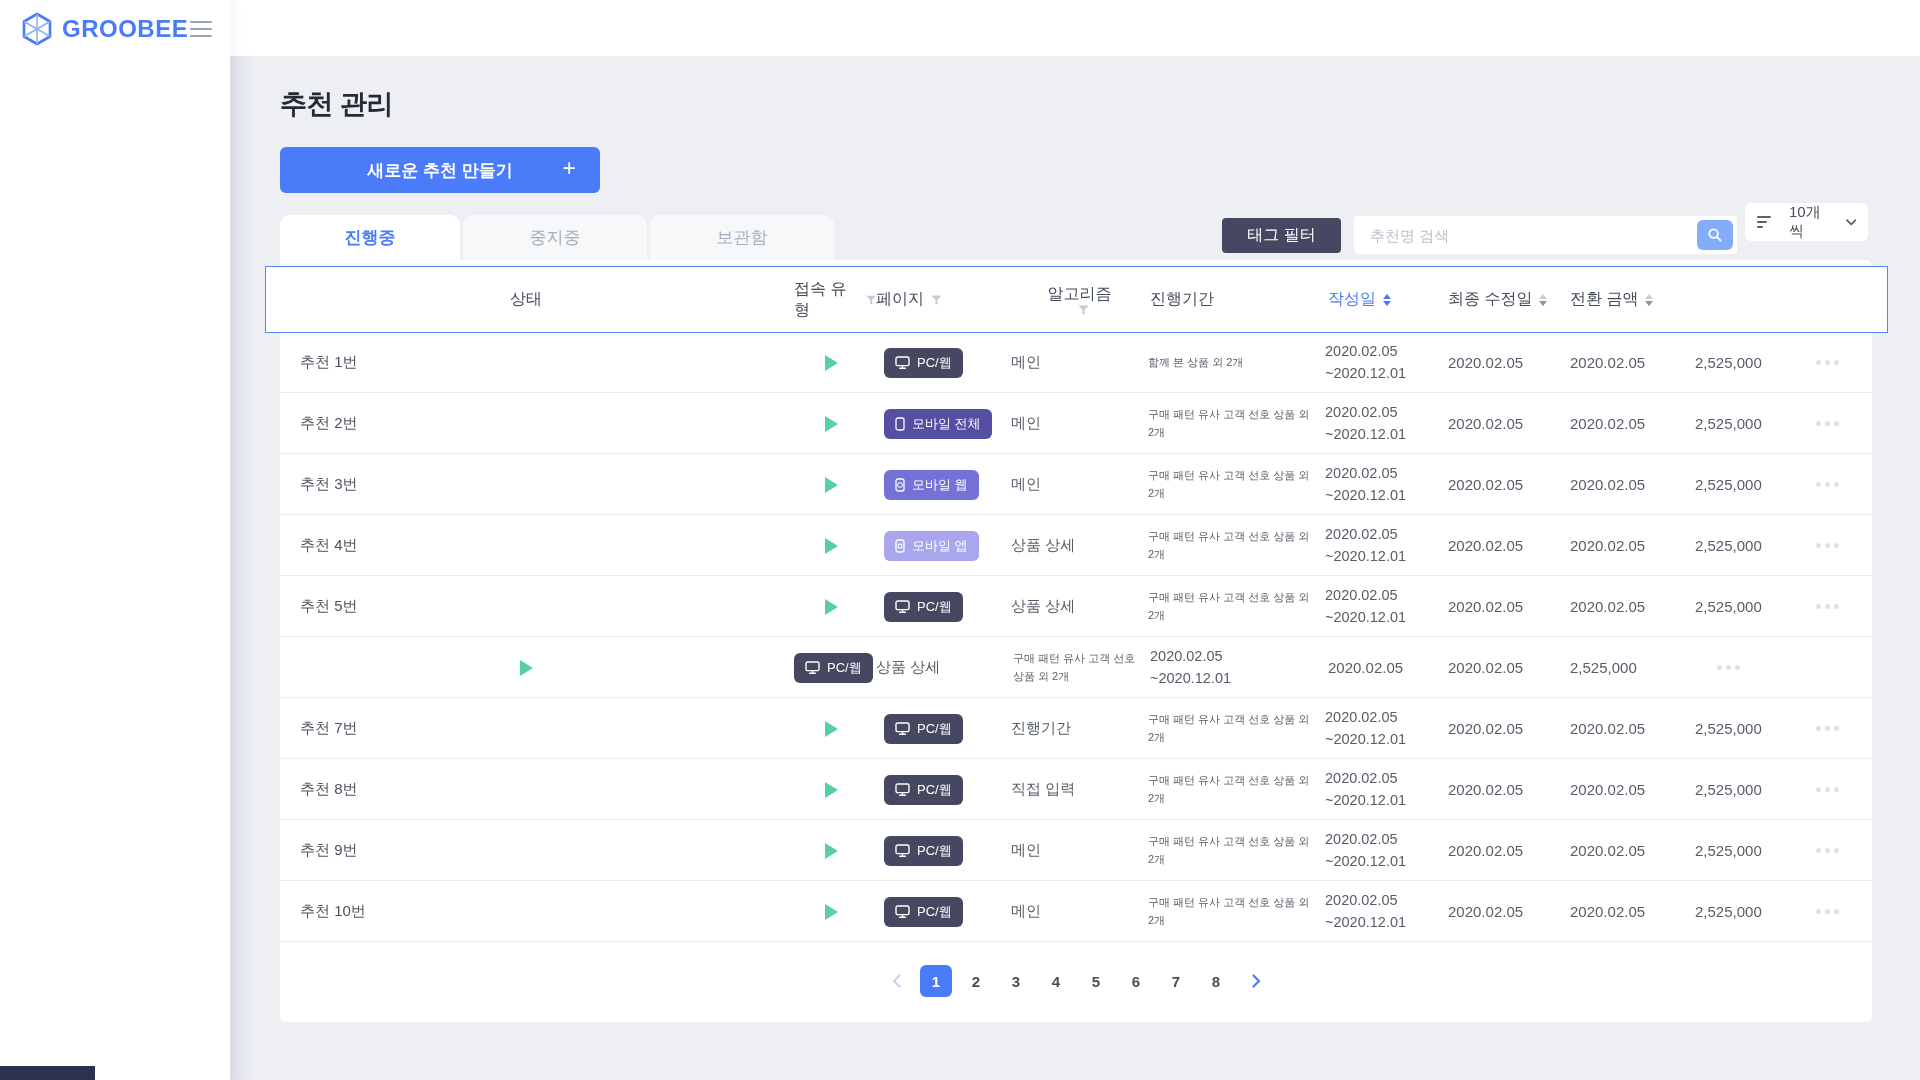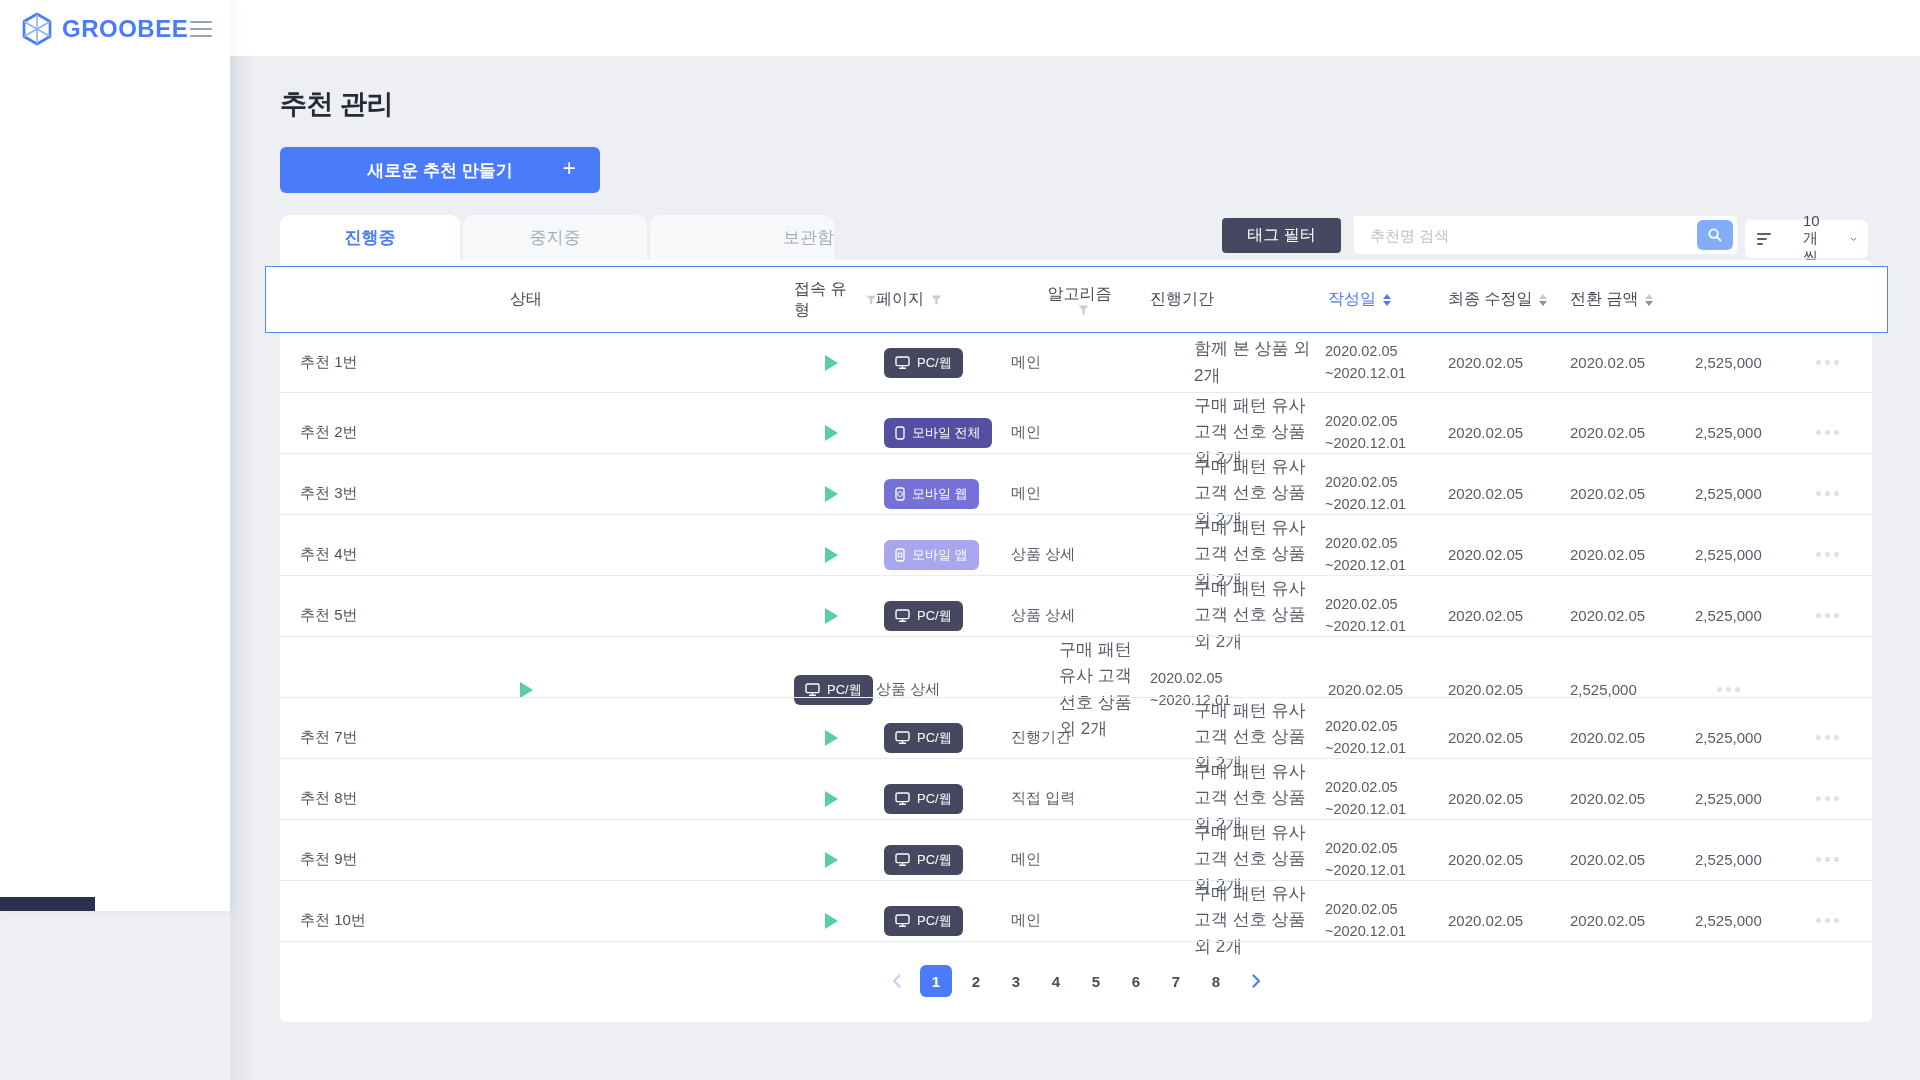--- a/index.html
+++ b/index.html
@@ -9,57 +9,57 @@
     background:#edeff3;
     font-family:"Liberation Sans","DejaVu Sans",sans-serif;
     color:#4b525d;
     overflow:hidden;
   }
   
   .topbar { position:absolute; left:0; top:0; width:1920px; height:56px; background:#ffffff; }
   .edge-shade { position:absolute; left:230px; top:56px; width:28px; height:1024px;
     background:linear-gradient(to right, rgba(55,65,95,.07), rgba(55,65,95,0)); }
   
-  .sidebar { position:absolute; left:0; top:0; width:230px; height:911px; background:#ffffff;
+  .sidebar { position:absolute; left:0; top:0; width:230px; height:1080px; background:#ffffff;
     box-shadow:3px 0 12px rgba(40,50,80,.06); z-index:5; }
   .logo { position:absolute; left:20px; top:12px; display:flex; align-items:center; gap:8px; }
   .logo-text { font-size:24px; font-weight:800; letter-spacing:.5px; color:#4a7bf9; }
   .hamburger { position:absolute; left:190px; top:21px; width:22px; height:16px;
     display:flex; flex-direction:column; justify-content:space-between; cursor:pointer; }
   .hamburger i { display:block; height:2.4px; background:#9aa2ae; border-radius:2px; }
   .sidebar-footer { position:absolute; left:0; bottom:0; width:95px; height:14px; background:#2d3150; }
   
   .page-title { position:absolute; left:280px; top:86px; font-size:27px; font-weight:700;
     color:#252a36; letter-spacing:-.5px; }
   .create-btn { position:absolute; left:280px; top:147px; width:320px; height:46px;
     background:#4a7bf9; border:none; border-radius:6px; color:#fff; font-size:17px; font-weight:700;
     display:flex; align-items:center; justify-content:center; cursor:pointer;
     font-family:inherit; }
   .create-btn .plus { position:absolute; right:24px; font-size:23px; font-weight:300; top:8px; }
   
   .tab { position:absolute; top:215px; height:45px; border-radius:10px 10px 0 0;
     display:flex; align-items:center; justify-content:center; font-size:17px; cursor:pointer; }
   .tab1 { left:280px; width:180px; }
   .tab2 { left:463px; width:184px; }
-  .tab3 { left:650px; width:184px;justify-content:flex-end; }
+  .tab3 { left:650px; width:184px; }
   .tab[data-state="active"] { background:#ffffff; color:#4a7bf9; font-weight:700; }
   .tab[data-state="idle"] { background:#f6f8fa; color:#a7aeb9; font-weight:500; }
   
   .tagfilter-btn { position:absolute; left:1222px; top:218px; width:119px; height:35px;
     background:#454860; color:#fff; border:none; border-radius:4px; font-size:16px;
     font-family:inherit; cursor:pointer; }
   .search-box { position:absolute; left:1354px; top:216px; width:383px; height:38px; background:#fff;
     border-radius:4px; }
   .search-input { position:absolute; left:0; top:0; width:100%; height:100%; border:none; background:transparent;
     padding:0 48px 0 16px; font-size:15px; color:#be185d; font-family:inherit; outline:none; }
   .search-input::placeholder { color:#b9c0cb; }
   .search-btn { position:absolute; right:4px; top:4px; width:36px; height:30px; background:#84adf9;
     border:none; border-radius:6px; display:flex; align-items:center; justify-content:center; cursor:pointer; }
-  .pagesize { position:absolute; left:1745px; top:220px; width:123px; height:38px; background:#fff;
-    border-radius:6px; display:flex; align-items:center; padding:0 12px; gap:26px; cursor:pointer; }
+  .pagesize { position:absolute; left:1745px; top:203px; width:123px; height:38px; background:#fff;
+    border-radius:6px; display:flex; align-items:center; padding:0 12px; gap:12px; cursor:pointer; }
   .sortlines { display:flex; flex-direction:column; gap:3px; width:14px; }
   .sortlines i { display:block; height:2px; background:#5a6270; border-radius:1px; }
   .sortlines i:nth-child(1){width:14px} .sortlines i:nth-child(2){width:10px} .sortlines i:nth-child(3){width:6px}
   .pagesize-label { font-size:15px; color:#454c59; margin-left:6px; }
   .pagesize svg { margin-left:auto; }
   
   .card { position:absolute; left:280px; top:260px; width:1592px; height:762px; background:#ffffff;
     border-radius:0 6px 6px 6px; }
   
   .grid { display:grid; grid-template-columns:520px 90px 135px 135px 175px 120px 122px 125px 100px 99px;
@@ -89,21 +89,21 @@
     display:inline-flex; align-items:center; gap:7px; color:#fff; font-size:13px; white-space:nowrap; }
   .badge[data-variant="pc-web"]    { background:#454860; }
   .badge[data-variant="mobile-all"]{ background:#544fa0; }
   .badge[data-variant="mobile-web"]{ background:#7472d8; }
   .badge[data-variant="mobile-app"]{ background:#a8a6ec; }
   .badge .icon-monitor { display:none; }
   .badge[data-variant="pc-web"] .icon-monitor { display:inline; }
   .badge .p-globe, .badge .p-app { display:none; }
   .badge[data-variant="mobile-web"] .p-globe { display:inline; }
   .badge[data-variant="mobile-app"] .p-app { display:inline; }
-  .cell-alg { font-size:17px; line-height:1.55; padding-right:6px;margin-left:46px; }
+  .cell-alg { font-size:11px; line-height:1.55; padding-right:6px; }
   .cell-period { font-size:14.5px; line-height:1.5; }
   .dots { display:flex; gap:4px; justify-content:center; padding-right:20px; cursor:pointer; }
   .dots i { width:5px; height:5px; border-radius:50%; background:#dde2e9; display:block; }
   
   .pagination { position:absolute; left:280px; top:965px; width:1592px; height:32px;
     display:flex; align-items:center; justify-content:center; gap:8px; }
   .pg { width:32px; height:32px; border-radius:6px; display:flex; align-items:center; justify-content:center;
     font-size:15px; font-weight:700; color:#474e59; cursor:pointer; }
   .pg[data-active="true"] { background:#4a7bf9; color:#fff; }
   .pg-nav { width:32px; height:32px; display:flex; align-items:center; justify-content:center; cursor:pointer; }

